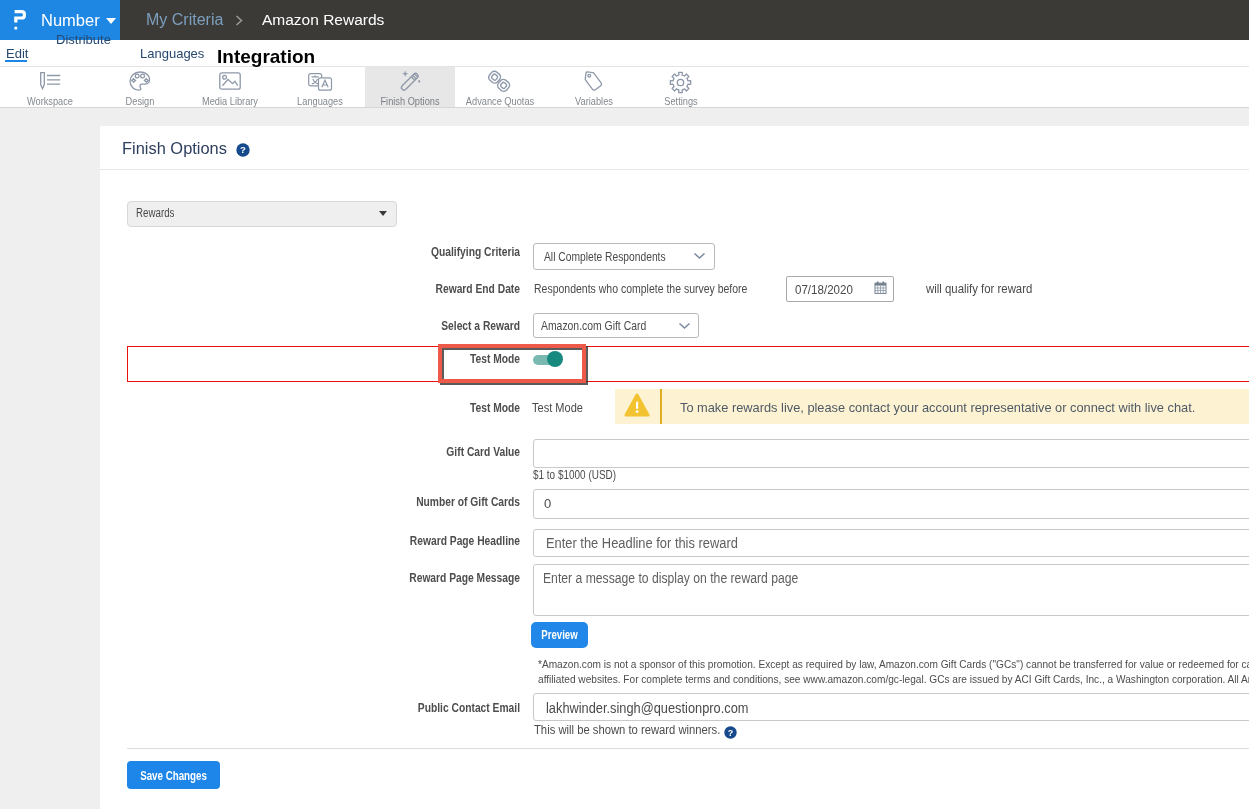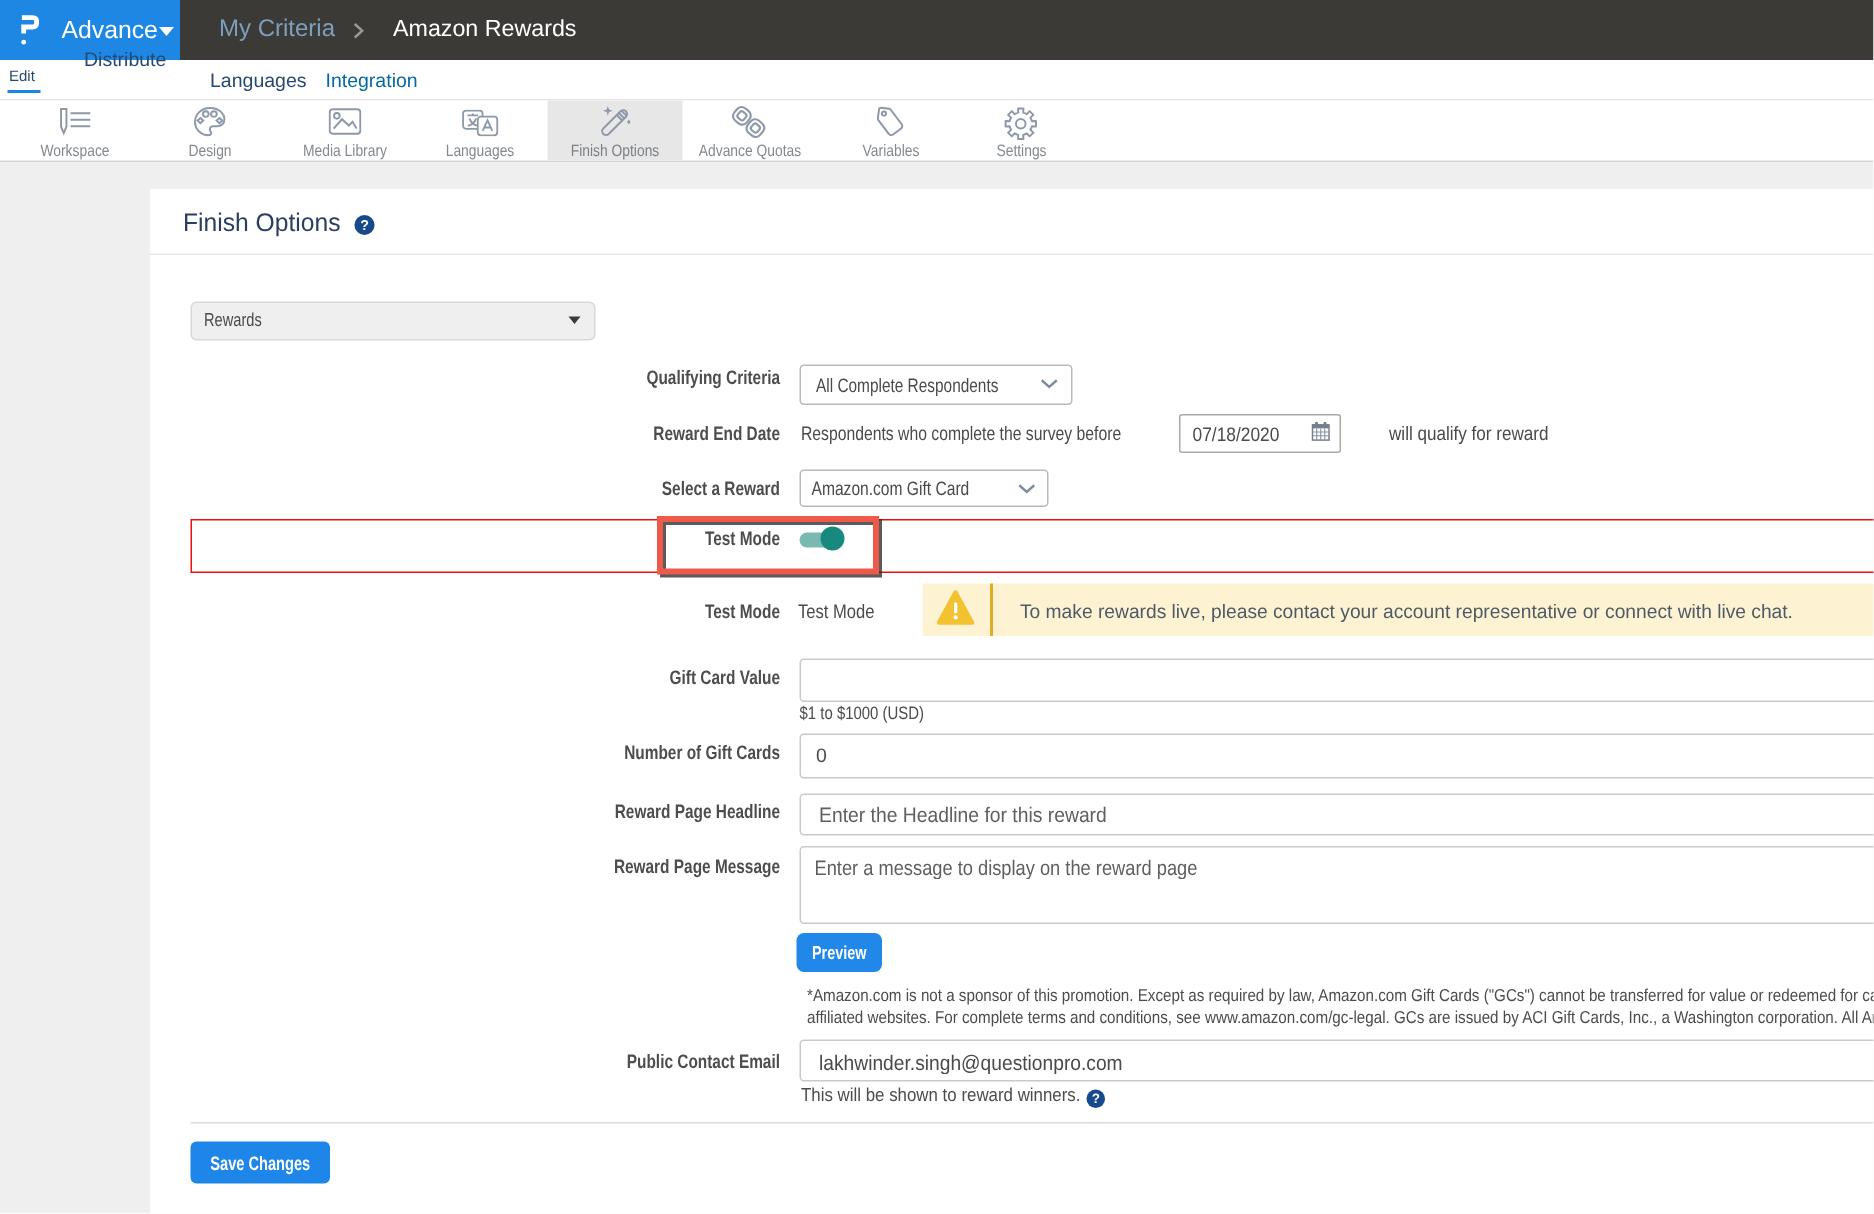--- a/index.html
+++ b/index.html
@@ -17,34 +17,34 @@
 </style>
 </head>
 <body>
 
 <div class="abs" style="left:0;top:0;width:1249px;height:40px;background:#3b3a37;"></div>
 <div class="abs" style="left:0;top:0;width:120px;height:40px;background:#1e87e4;"></div>
 <svg class="abs" style="left:13px;top:9px;" width="13" height="23" viewBox="0 0 13 23">
   <path d="M1.6 2.7 H8.6 Q11.4 2.7 11.4 5.2 V6.4 Q11.4 9 8.6 9 H2.8 V13.4" fill="none" stroke="#fff" stroke-width="3.2"></path>
   <rect x="1.2" y="17.5" width="3.2" height="3.2" rx="1.6" fill="#fff"></rect>
 </svg>
-<div class="abs" style="left:41px;top:0;height:40px;line-height:40px;color:#fff;font-size:16.5px;">Advance</div>
+<div class="abs" style="left:41px;top:0;height:40px;line-height:40px;color:#fff;font-size:16.5px;">Number</div>
 <div class="abs" style="left:106px;top:18px;width:0;height:0;border-left:5px solid transparent;border-right:5px solid transparent;border-top:6px solid #fff;"></div>
 <div class="abs" style="left:146px;top:0;height:40px;line-height:40px;color:#7d9fbd;font-size:16px;">My Criteria</div>
 <svg class="abs" style="left:235px;top:15px;" width="8" height="11" viewBox="0 0 8 11">
     <path d="M1.5 1 L6.5 5.5 L1.5 10" fill="none" stroke="#999" stroke-width="1.6"></path>
   </svg>
 <div class="abs" style="left:262px;top:0;height:40px;line-height:40px;color:#fff;font-size:15.5px;">Amazon Rewards</div>
 
 <div class="abs" style="left:0;top:40px;width:1249px;height:27px;background:#fff;border-bottom:1px solid #e4e4e4;"></div>
-<div class="abs" style="left:6px;top:46px;font-size:10px;color:#27496f;text-align:right;">Edit</div>
+<div class="abs" style="left:6px;top:46px;font-size:13px;color:#27496f;text-align:right;">Edit</div>
 <div class="abs" style="left:5px;top:60px;width:22px;height:2px;background:#1b87e6;"></div>
 <div class="abs" style="left:56px;top:32px;font-size:13px;color:#27496f;">Distribute</div>
 <div class="abs" style="left:140px;top:46px;font-size:13px;color:#27496f;">Languages</div>
-<div class="abs" style="left:217px;top:46px;font-size:13px;color:#0369a1;">Integration</div>
+<div class="abs" style="left:217px;top:46px;font-size:19px;color:#000000;font-weight:bold;">Integration</div>
 
 <div class="abs" style="left:0;top:67px;width:1249px;height:41px;background:#fff;border-bottom:1px solid #d6d6d6;"></div>
 <div class="abs" style="left:365px;top:67px;width:90px;height:40px;background:#e8e7e7;"></div>
 <div class="tlab" style="left:5px;">Workspace</div>
 <div class="tlab" style="left:95px;">Design</div>
 <div class="tlab" style="left:185px;">Media Library</div>
 <div class="tlab" style="left:275px;">Languages</div>
 <div class="tlab" style="left:365px;color:#7b8086;">Finish Options</div>
 <div class="tlab" style="left:455px;">Advance Quotas</div>
 <div class="tlab" style="left:549px;">Variables</div>

